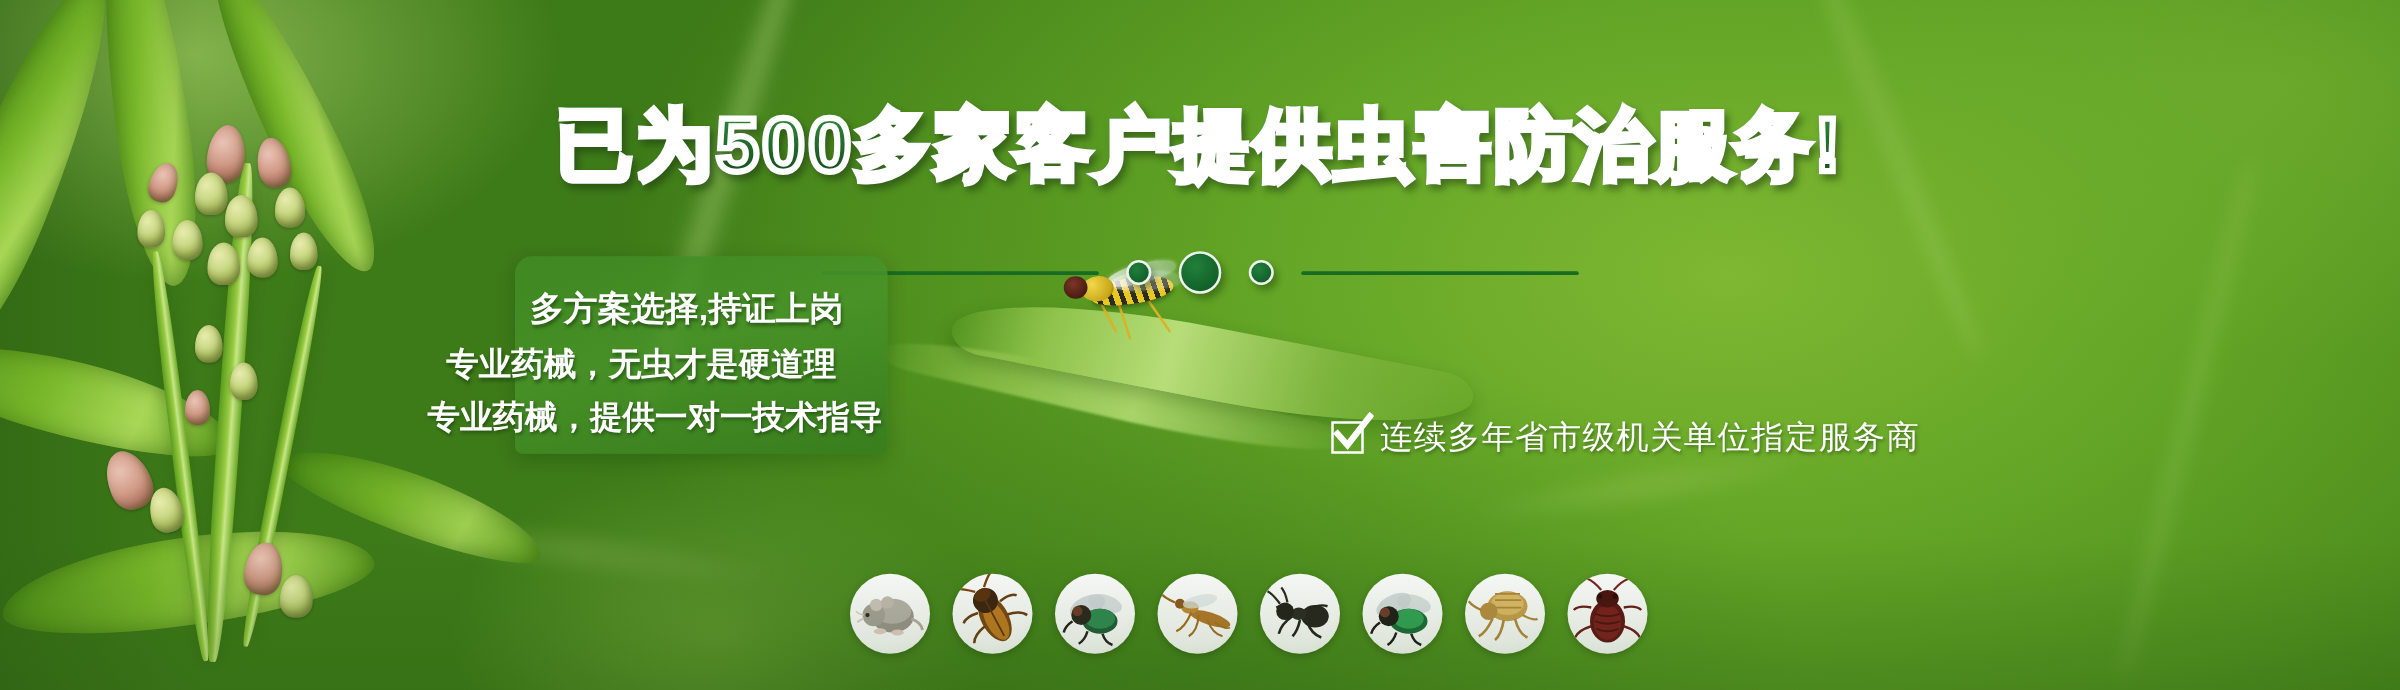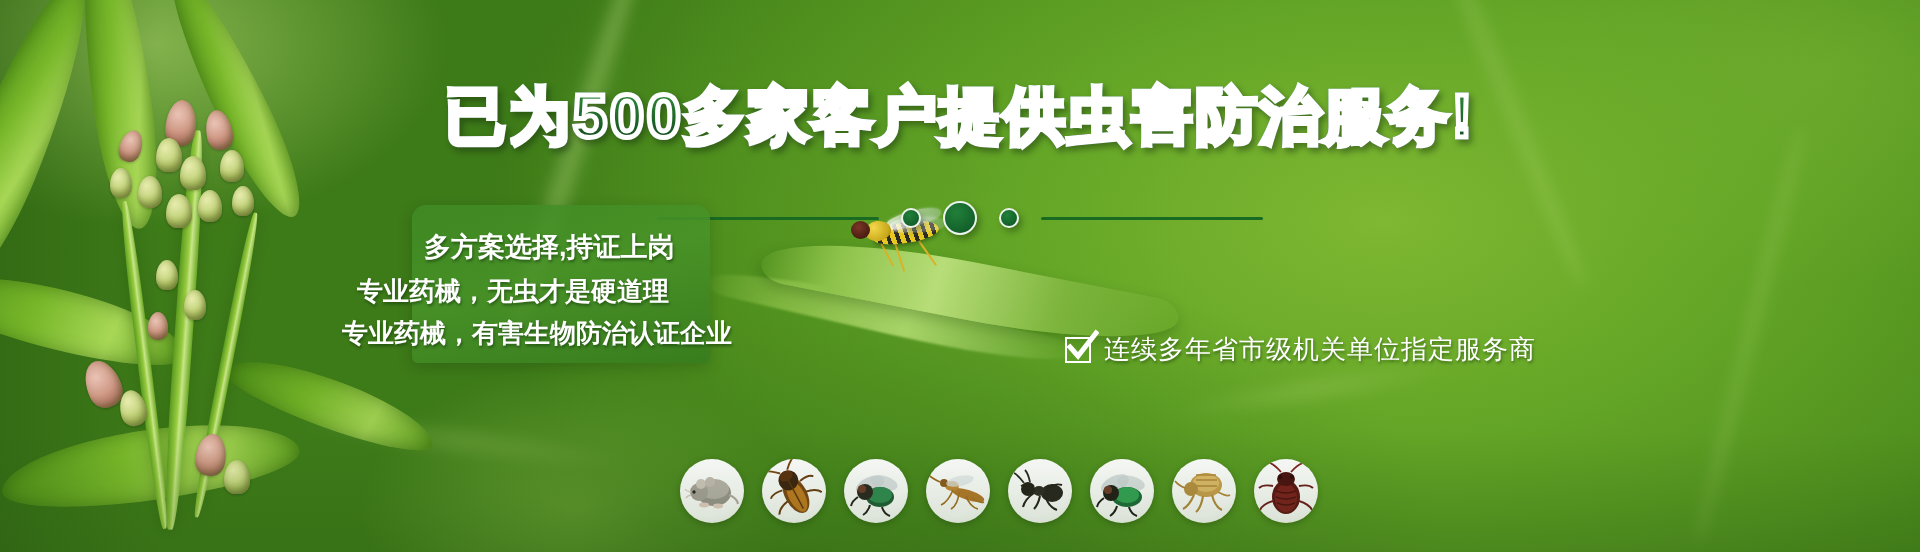--- a/index.html
+++ b/index.html
@@ -312,21 +312,21 @@
     <span class="div-line"></span>
     <span class="dot small"></span>
     <span class="dot big"></span>
     <span class="dot small"></span>
     <span class="div-line"></span>
   </div>
 
   <div id="feature-box">
     <div class="feature-line l1">多方案选择,持证上岗</div>
     <div class="feature-line l2">专业药械，无虫才是硬道理</div>
-    <div class="feature-line l3">专业药械，有害生物防治认证企业</div>
+    <div class="feature-line l3">专业药械，提供一对一技术指导</div>
   </div>
 
   <div id="checklist">
     <div class="check-item">
       <span class="check-box">
         <svg width="34" height="34" viewBox="0 0 34 34" aria-hidden="true">
           <path d="M5 18 L13 27 L31 4" fill="none" stroke="#ffffff" stroke-width="5" stroke-linecap="square"></path>
         </svg>
       </span>
       <span class="check-text">连续多年省市级机关单位指定服务商</span>

